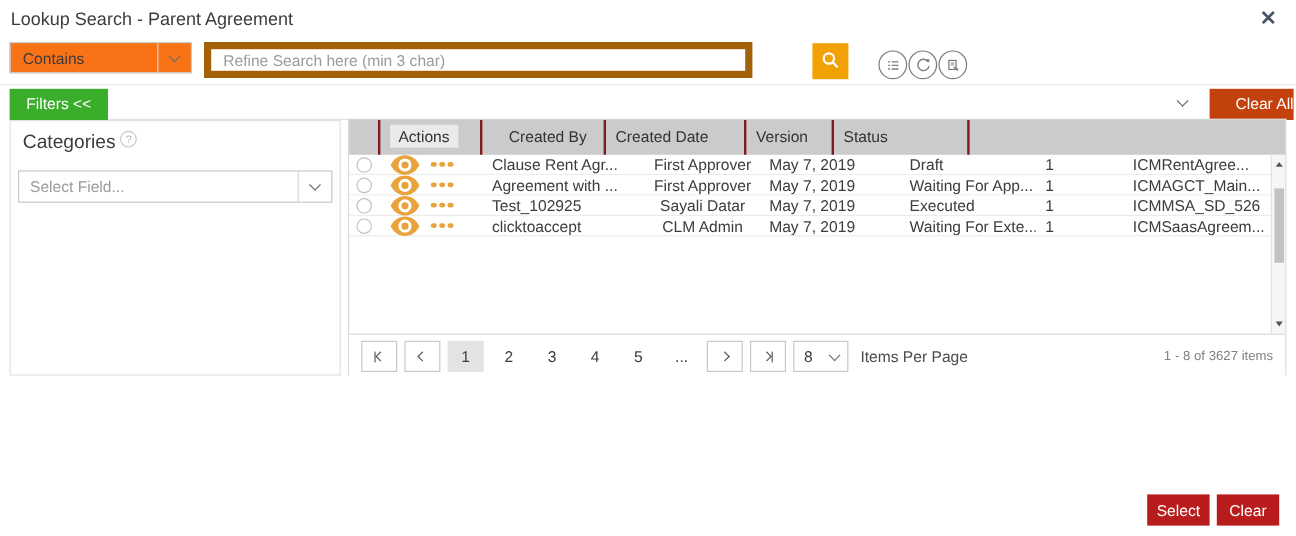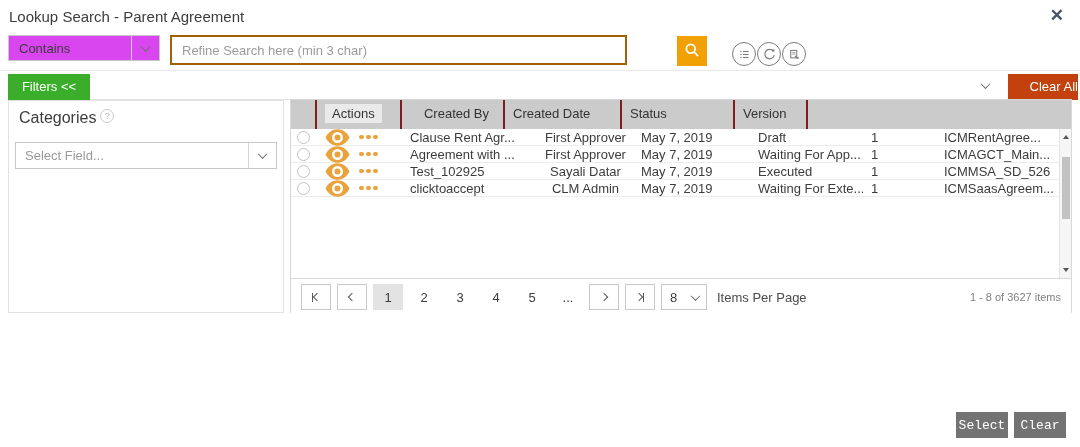--- a/index.html
+++ b/index.html
@@ -5,26 +5,26 @@
   * { margin:0; padding:0; box-sizing:border-box; }
   html,body { background:#fff; }
   body { font-family:"Liberation Sans", sans-serif; color:#3c3c3c; }
   #stage { position:relative; width:1080px; height:447px; background:#fff; overflow:hidden; }
 
   
   .dlg-title { position:absolute; left:9px; top:8px; font-size:15px; color:#3d3d3d; }
   .close-x { position:absolute; right:16px; top:7px; font-size:17px; font-weight:600; color:#49536a; cursor:pointer; line-height:1; }
 
   
-  .op-select { position:absolute; left:8px; top:35px; width:152px; height:26px; border:1px solid #c8c8c8; background:#d946ef; display:flex; align-items:center; cursor:pointer; }
+  .op-select { position:absolute; left:8px; top:35px; width:152px; height:26px; border:1px solid #c8c8c8; background:#f97316; display:flex; align-items:center; cursor:pointer; }
   .op-select .val { flex:1; padding-left:10px; font-size:13px; color:#3c3c3c; }
   .op-select .chev-cell, .fld-select .chev-cell { width:28px; height:100%; border-left:1px solid #d4d4d4; display:flex; align-items:center; justify-content:center; }
   .chv { display:inline-block; width:7px; height:7px; border:solid #6f6f6f; border-width:0 1.6px 1.6px 0; }
   .chv.down { transform:rotate(45deg) translate(-1px,-1px); }
-  .search-input { position:absolute; left:170px; top:35px; width:457px; height:30px; border:2px solid #a16207; padding:0 10px; font-size:13px; color:#3c3c3c; font-family:"Liberation Sans",sans-serif; outline:none; }
+  .search-input { position:absolute; left:170px; top:35px; width:457px; height:30px; border:6px solid #a16207; padding:0 10px; font-size:13px; color:#3c3c3c; font-family:"Liberation Sans",sans-serif; outline:none; }
   .search-input::placeholder { color:#9b9b9b; }
   .search-btn { position:absolute; left:677px; top:36px; width:30px; height:30px; border:none; background:#F2A104; display:flex; align-items:center; justify-content:center; cursor:pointer; }
   .round-icon { position:absolute; top:42px; width:24px; height:24px; border:1.5px solid #7c7c7c; border-radius:50%; background:#fff; display:flex; align-items:center; justify-content:center; cursor:pointer; }
 
   .hr-sep { position:absolute; left:0; top:70px; width:1080px; height:1px; background:#e9e9e9; }
 
   
   .filters-btn { position:absolute; left:8px; top:74px; width:82px; height:26px; background:#3AAE2B; color:#fff; font-size:13px; border:none; cursor:pointer; text-align:center; line-height:26px; }
   .filter-bar { position:absolute; left:90px; top:74px; width:915px; height:26px; background:#fff; border-bottom:1px solid #e2e2e2; cursor:pointer; }
   .filter-bar .chv { position:absolute; right:16px; top:8px; }
@@ -69,21 +69,21 @@
   .arr.left { transform:rotate(135deg); }
   .arr.right { transform:rotate(-45deg); }
   .vbar { display:inline-block; width:1.5px; height:9px; background:#5c5c5c; }
   .size-select { width:46px; height:26px; border:1px solid #c9c9c9; display:flex; align-items:center; cursor:pointer; }
   .size-select .val { flex:1; padding-left:8px; font-size:13px; color:#3c3c3c; }
   .size-select .chv { margin-right:7px; }
   .ipp-label { font-size:13px; color:#4b4b4b; margin-left:4px; white-space:nowrap; }
   .range-label { position:absolute; right:10px; top:12px; font-size:11px; color:#828282; }
 
   
-  .foot-btn { position:absolute; top:412px; height:26px; border:none; background:#737373; color:#fff; font-size:13px; font-family:Liberation Mono, monospace; cursor:pointer; }
+  .foot-btn { position:absolute; top:412px; height:26px; border:none; background:#b91c1c; color:#fff; font-size:13px; font-family:Liberation Sans, sans-serif; cursor:pointer; }
   .select-btn { left:956px; width:52px; }
   .clear-btn { left:1014px; width:52px; }
 </style>
 </head>
 <body>
 
 <div id="stage">
 
   <div class="dlg-title">Lookup Search - Parent Agreement</div>
   <div class="close-x">✕</div>
@@ -148,22 +148,22 @@
         </span>
     </div>
   </div>
 
   <div class="grid">
     <div class="g-head">
       <div class="hc c-sel"></div>
       <div class="hc c-act"><span class="hl-patch">Actions</span></div>
       <div class="hc c-by">Created By</div>
       <div class="hc c-date">Created Date</div>
+      <div class="hc c-ver">Version</div>
       <div class="hc c-status">Status</div>
-      <div class="hc c-ver">Version</div>
       <div class="hc c-stub stub"></div>
     </div>
 
     <div class="g-body" id="gridBody">
   <div class="g-row">
     <div class="c-sel" style="display:flex;align-items:center;">
             <span class="radio"></span>
           </div>
     <div class="c-act act-wrap">
       <span style="display:flex;">

